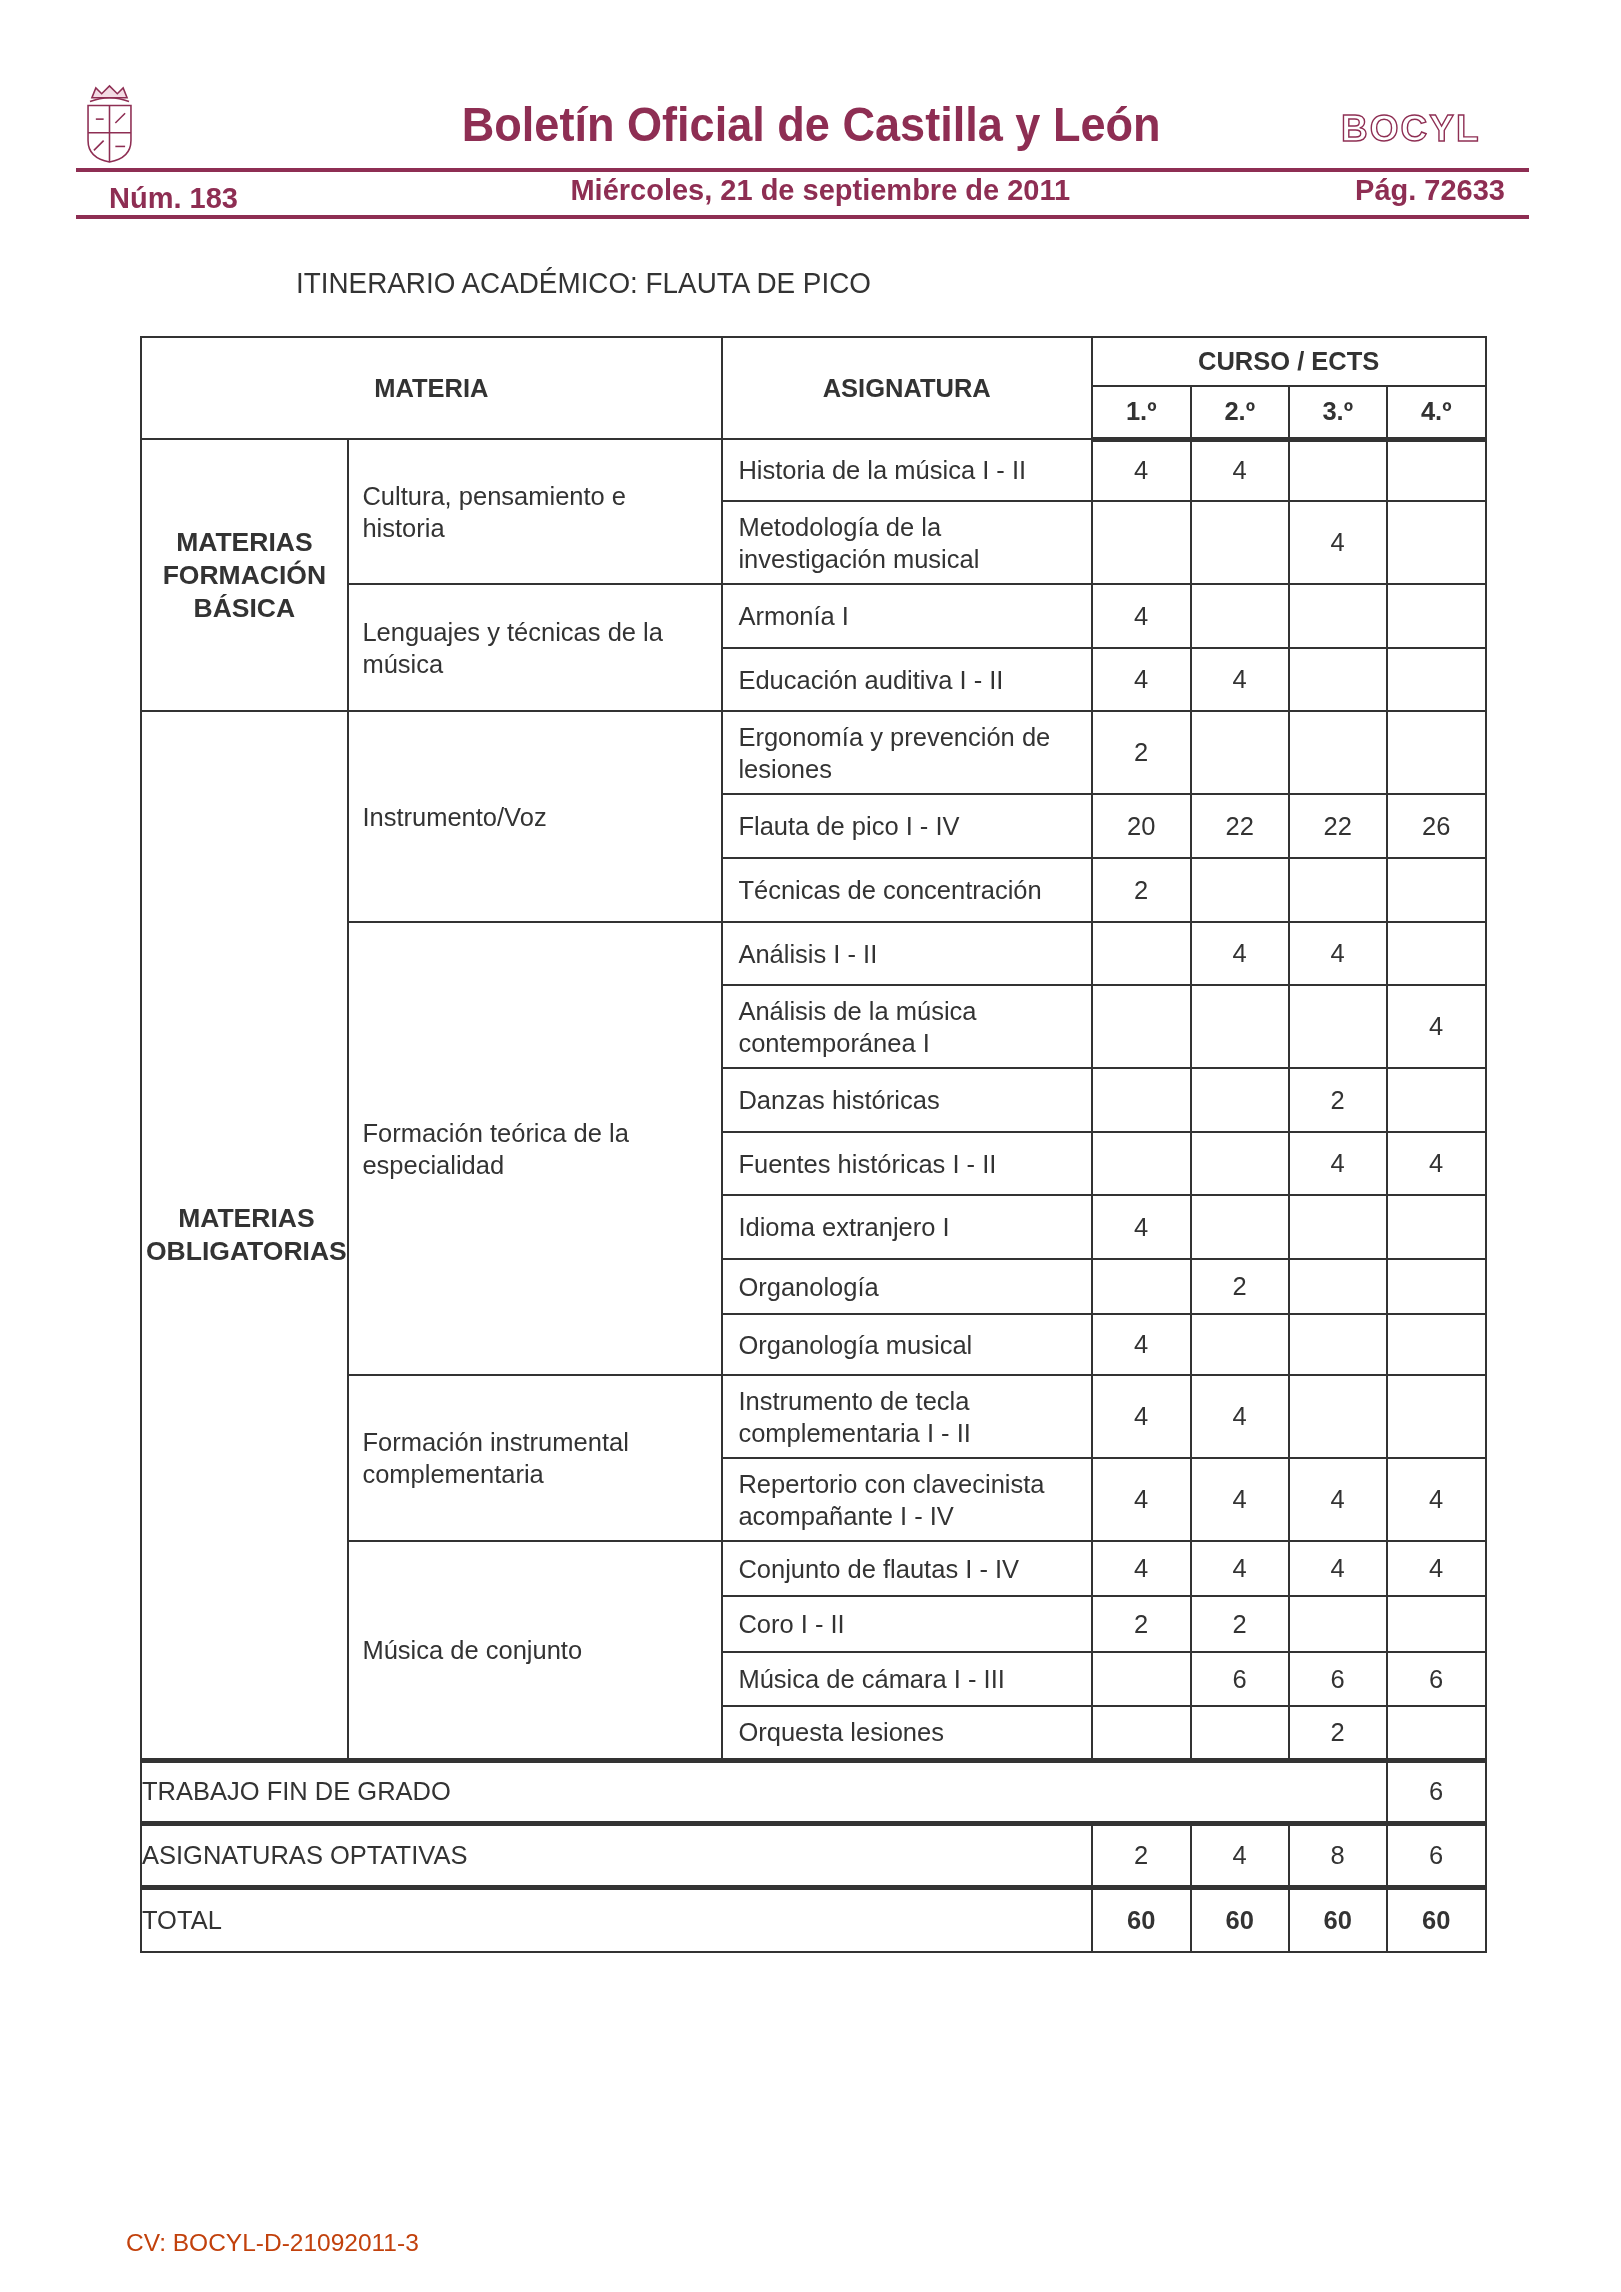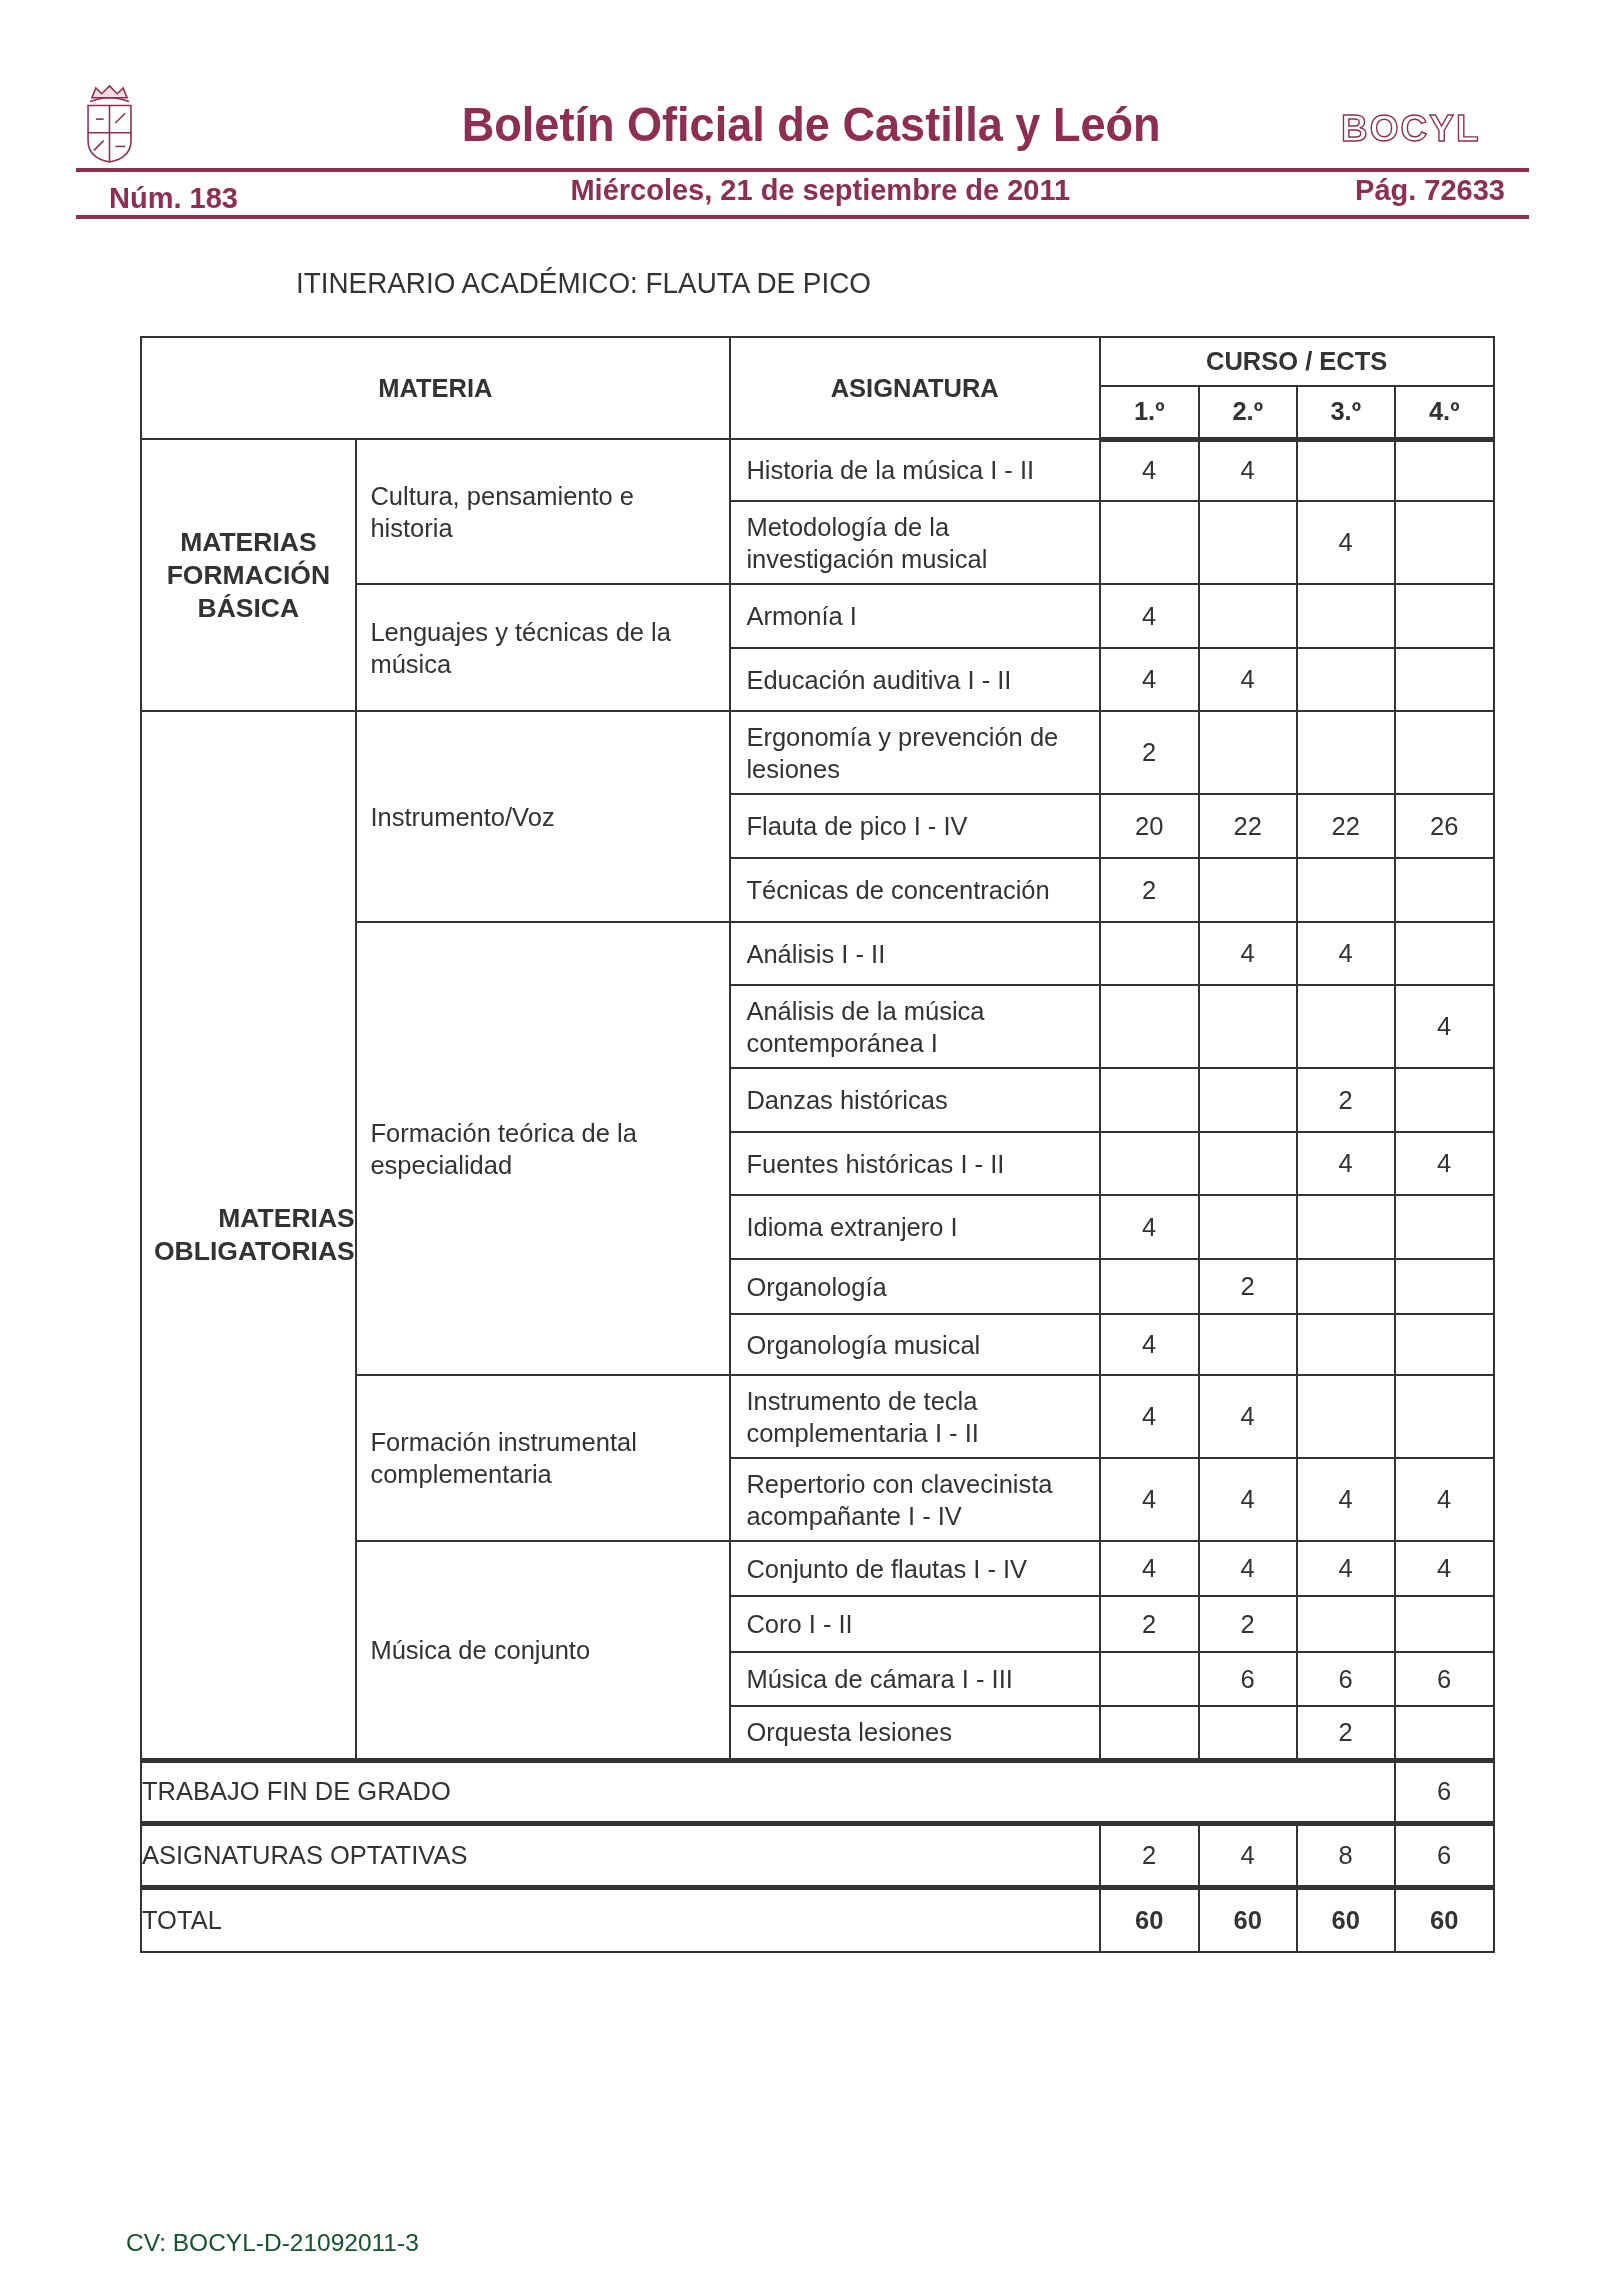--- a/index.html
+++ b/index.html
@@ -22,29 +22,29 @@
   .meta-page { position: absolute; right: 116px; top: 0; }
 
   .section-title { position: absolute; left: 296px; top: 267px; font-size: 29px; color: #333; transform: scaleX(0.96); transform-origin: left; }
 
   
   .tbl { position: absolute; left: 140px; top: 336px; border-collapse: collapse; table-layout: fixed; }
   .tbl td, .tbl th { border: 2.9px solid #333333; padding: 0; vertical-align: middle; font-size: 25.5px; color: #333333; }
   .tbl th { font-weight: bold; text-align: center; }
   .tbl .hdr-bottom th { border-bottom-width: 5.9px; }
   .tbl .area { font-weight: bold; text-align: center; font-size: 26.5px; line-height: 33px; }
-  .tbl .area.left { text-align: right; padding-left: 12px; }
+  .tbl .area.left { text-align: center; padding-left: 4px; }
   .tbl .materia { padding-left: 13.7px; padding-right: 12px; line-height: 32px; margin-left: 46px; }
   .tbl .asig { padding-left: 15.7px; padding-right: 7.8px; line-height: 32px; }
   .tbl .num { text-align: center; }
   .tbl .sum-label { font-weight: normal; text-align: left; }
   .tbl .bold { font-weight: bold; }
   .tbl .thick-top td { border-top-width: 5.9px; }
 
-  .footer-cv { position: absolute; left: 126px; top: 2229px; font-size: 24.5px; color: #14532d; }
+  .footer-cv { position: absolute; left: 126px; top: 2229px; font-size: 24.5px; color: #c2410c; }
 </style>
 </head>
 <body>
 
 <div class="logo">
   <svg width="55" height="80" viewBox="0 0 56 82">
     <g fill="none" stroke="#8e2e53" stroke-width="1.6">
       <path d="M10 14 L14 4 L20 10 L28 2 L36 10 L42 4 L46 14 Z" fill="#f3dbe4"></path>
       <path d="M8 18 Q28 10 48 18"></path>
       <path d="M6 22 L50 22 L50 58 Q50 76 28 80 Q6 76 6 58 Z"></path>

